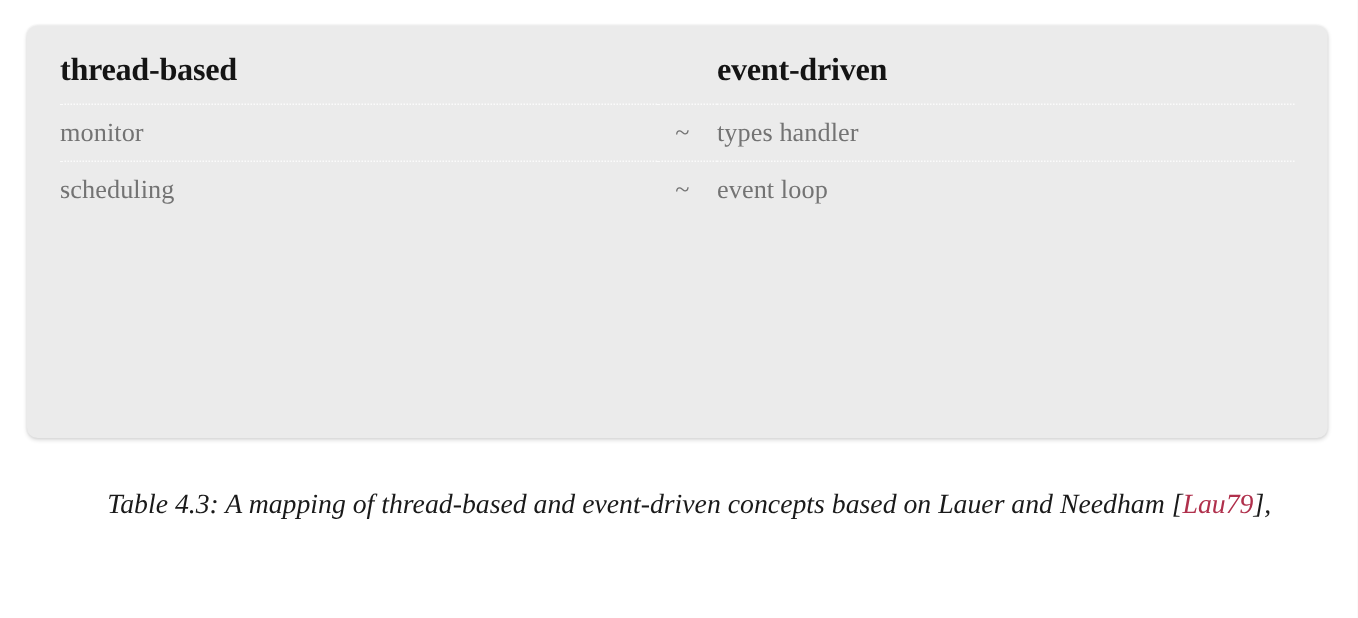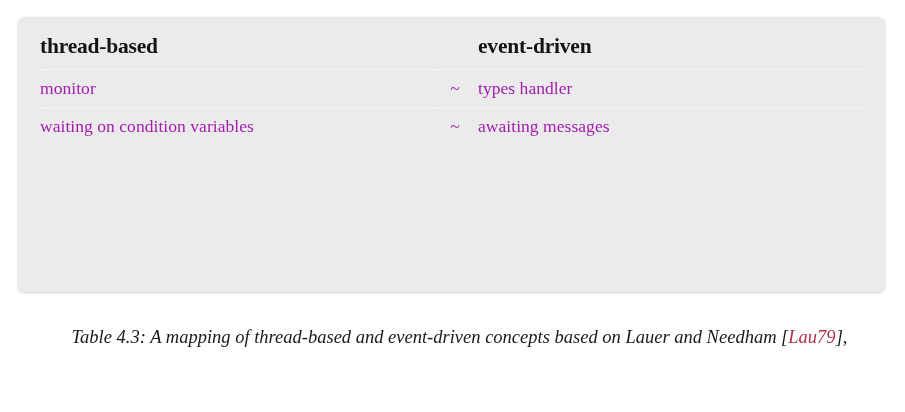--- a/index.html
+++ b/index.html
@@ -66,21 +66,21 @@
   }
 
   .mapping-table tbody tr {
     border-top: 1px dotted #fbfbfb;
   }
 
   .mapping-table tbody td {
     font-size: 17.5px;
     height: 36.5px;
     line-height: 1.15;
-    color: #a21caf;
+    color: #737373;
     letter-spacing: 0.05px;
   }
 
   td.rel-cell {
     text-align: center;
     font-size: 16px;
     color: #262626;
     padding-right: 6px;
   }
 
@@ -122,29 +122,29 @@
         </tr>
       </thead>
       <tbody>
 
         <tr>
           <td>monitor</td>
           <td class="rel-cell">~</td>
           <td>types handler</td>
         </tr>
 
+        <tr>
+          <td>scheduling</td>
+          <td class="rel-cell">~</td>
+          <td>event loop</td>
+        </tr>
 
 
 
 
-        <tr>
-          <td>waiting on condition variables</td>
-          <td class="rel-cell">~</td>
-          <td>awaiting messages</td>
-        </tr>
 
       </tbody>
     </table>
   </div>
 
   <div class="caption">
     <span class="cap-line"><span>Table 4.3: A mapping of thread-based and event-driven concepts based on Lauer and Needham [</span><span class="cite">Lau79</span><span>],</span></span>
   </div>
 
 </div>

